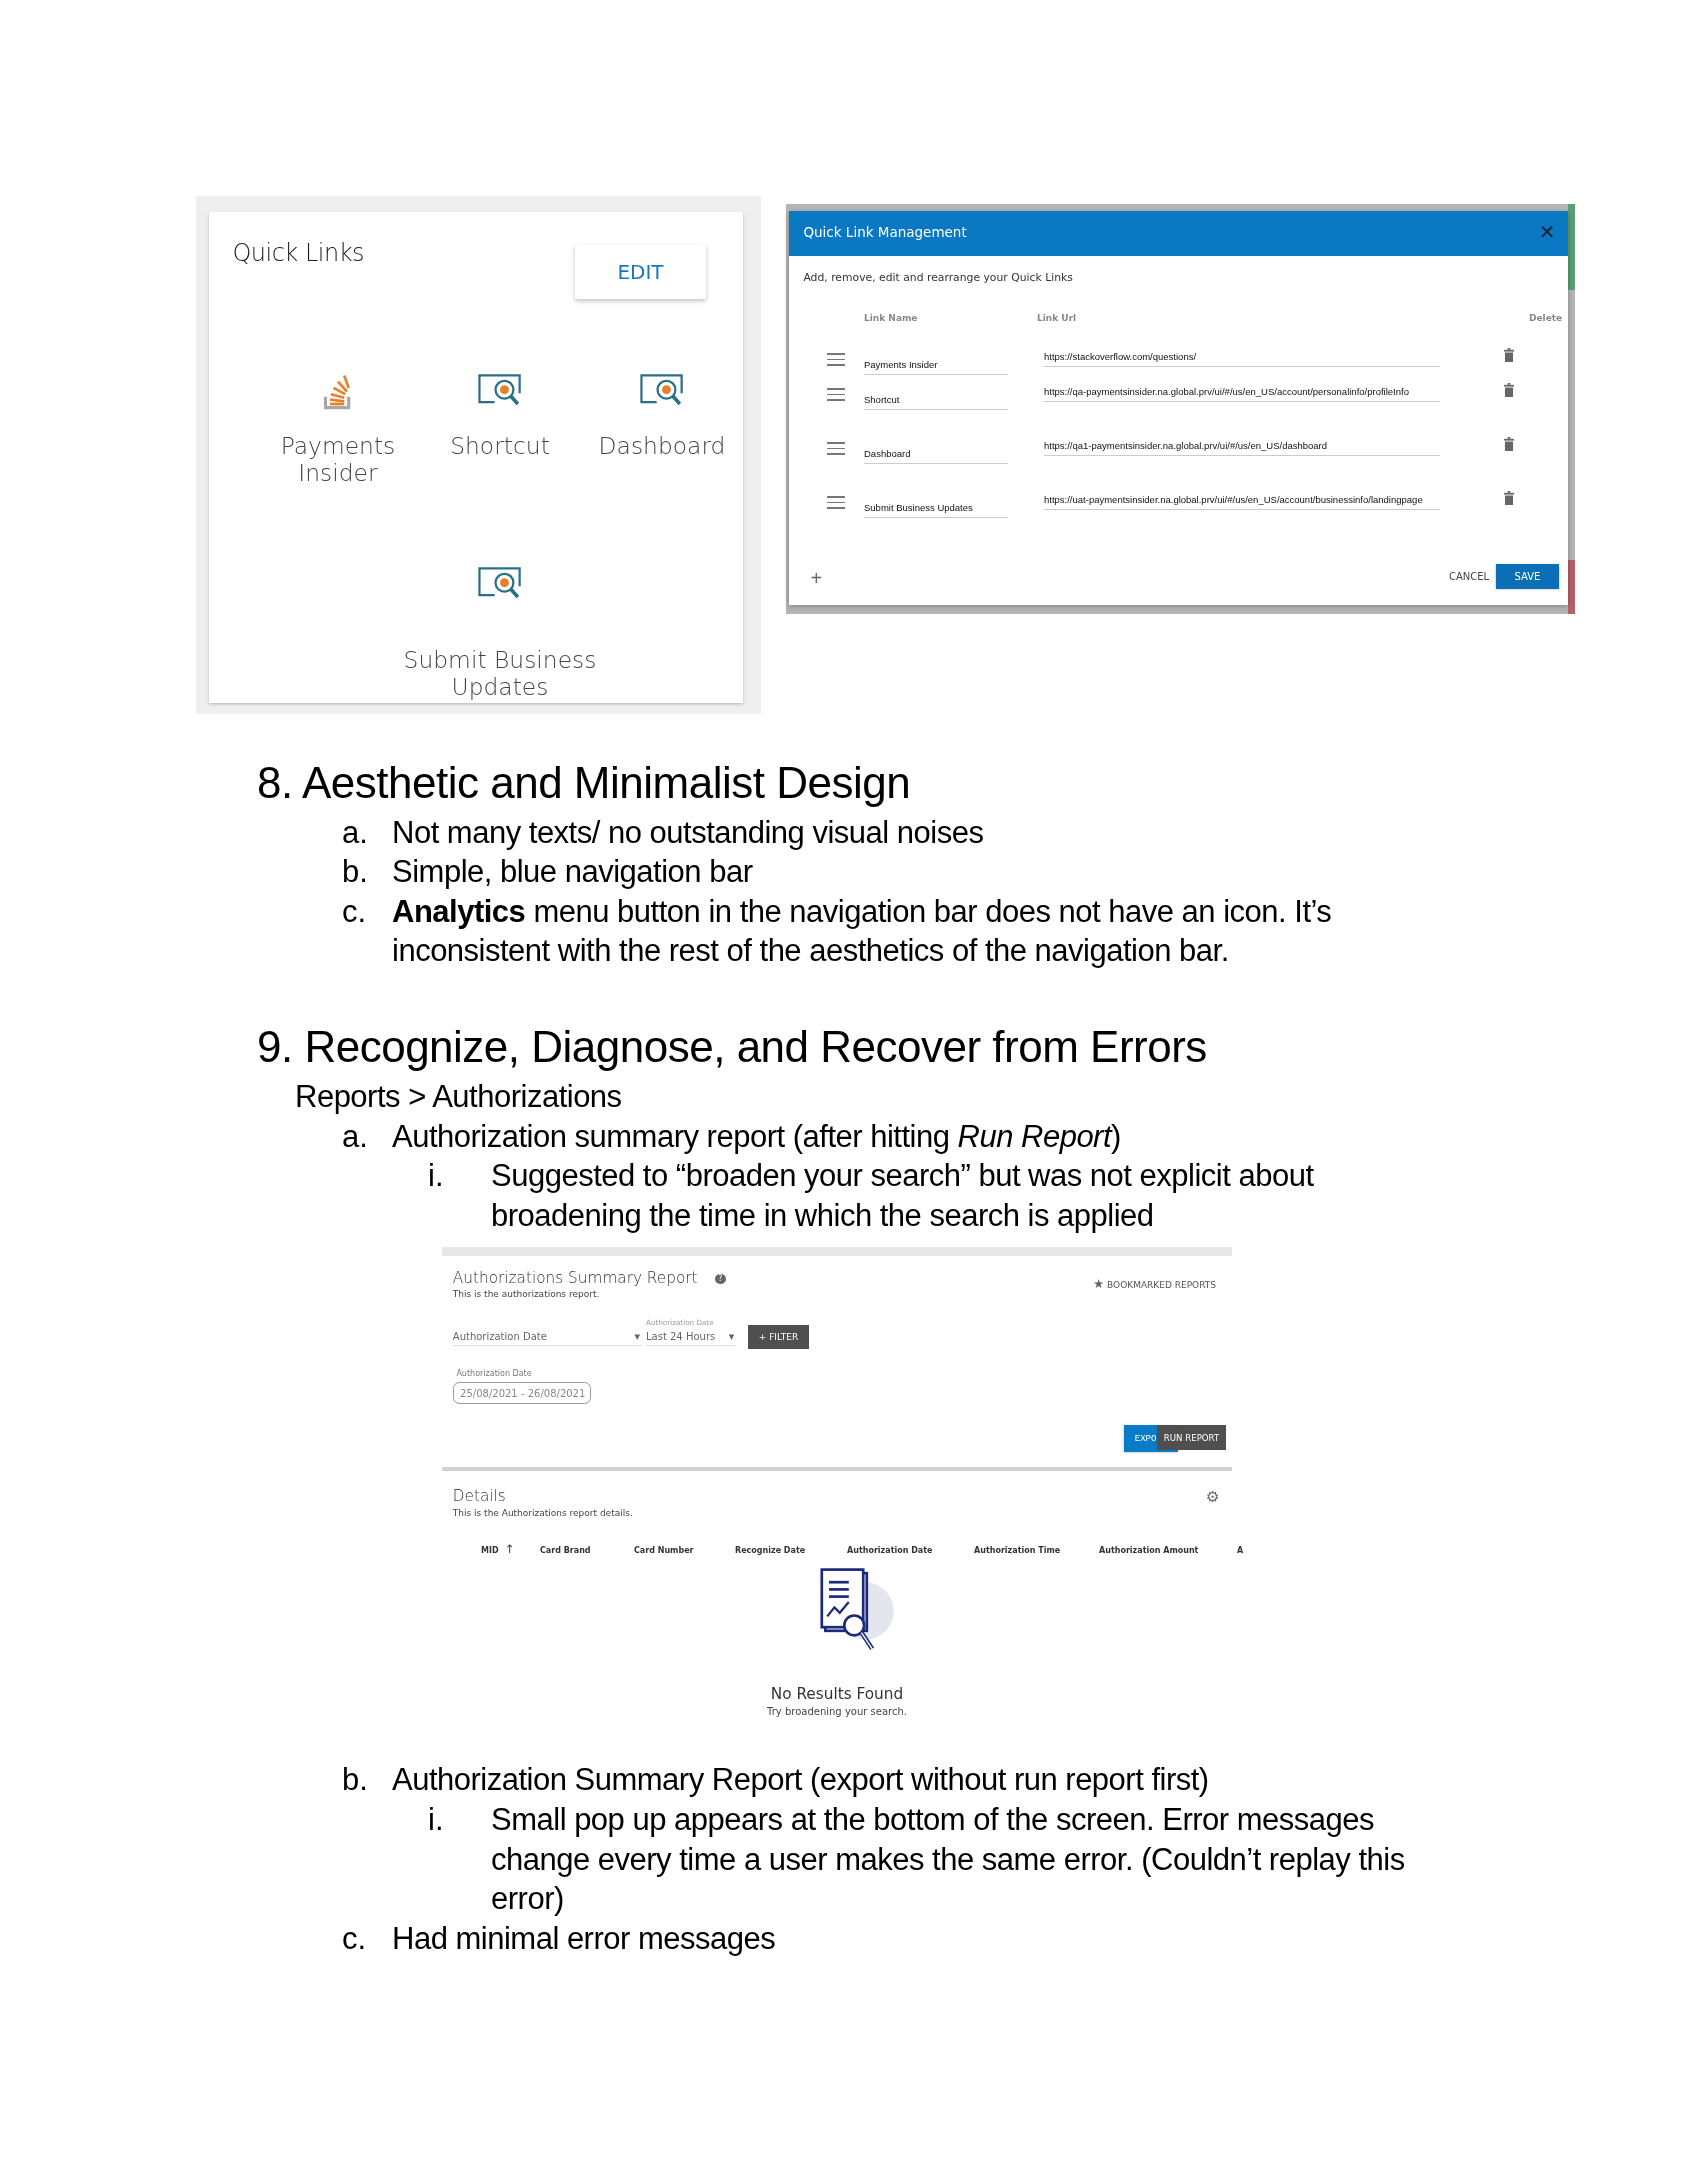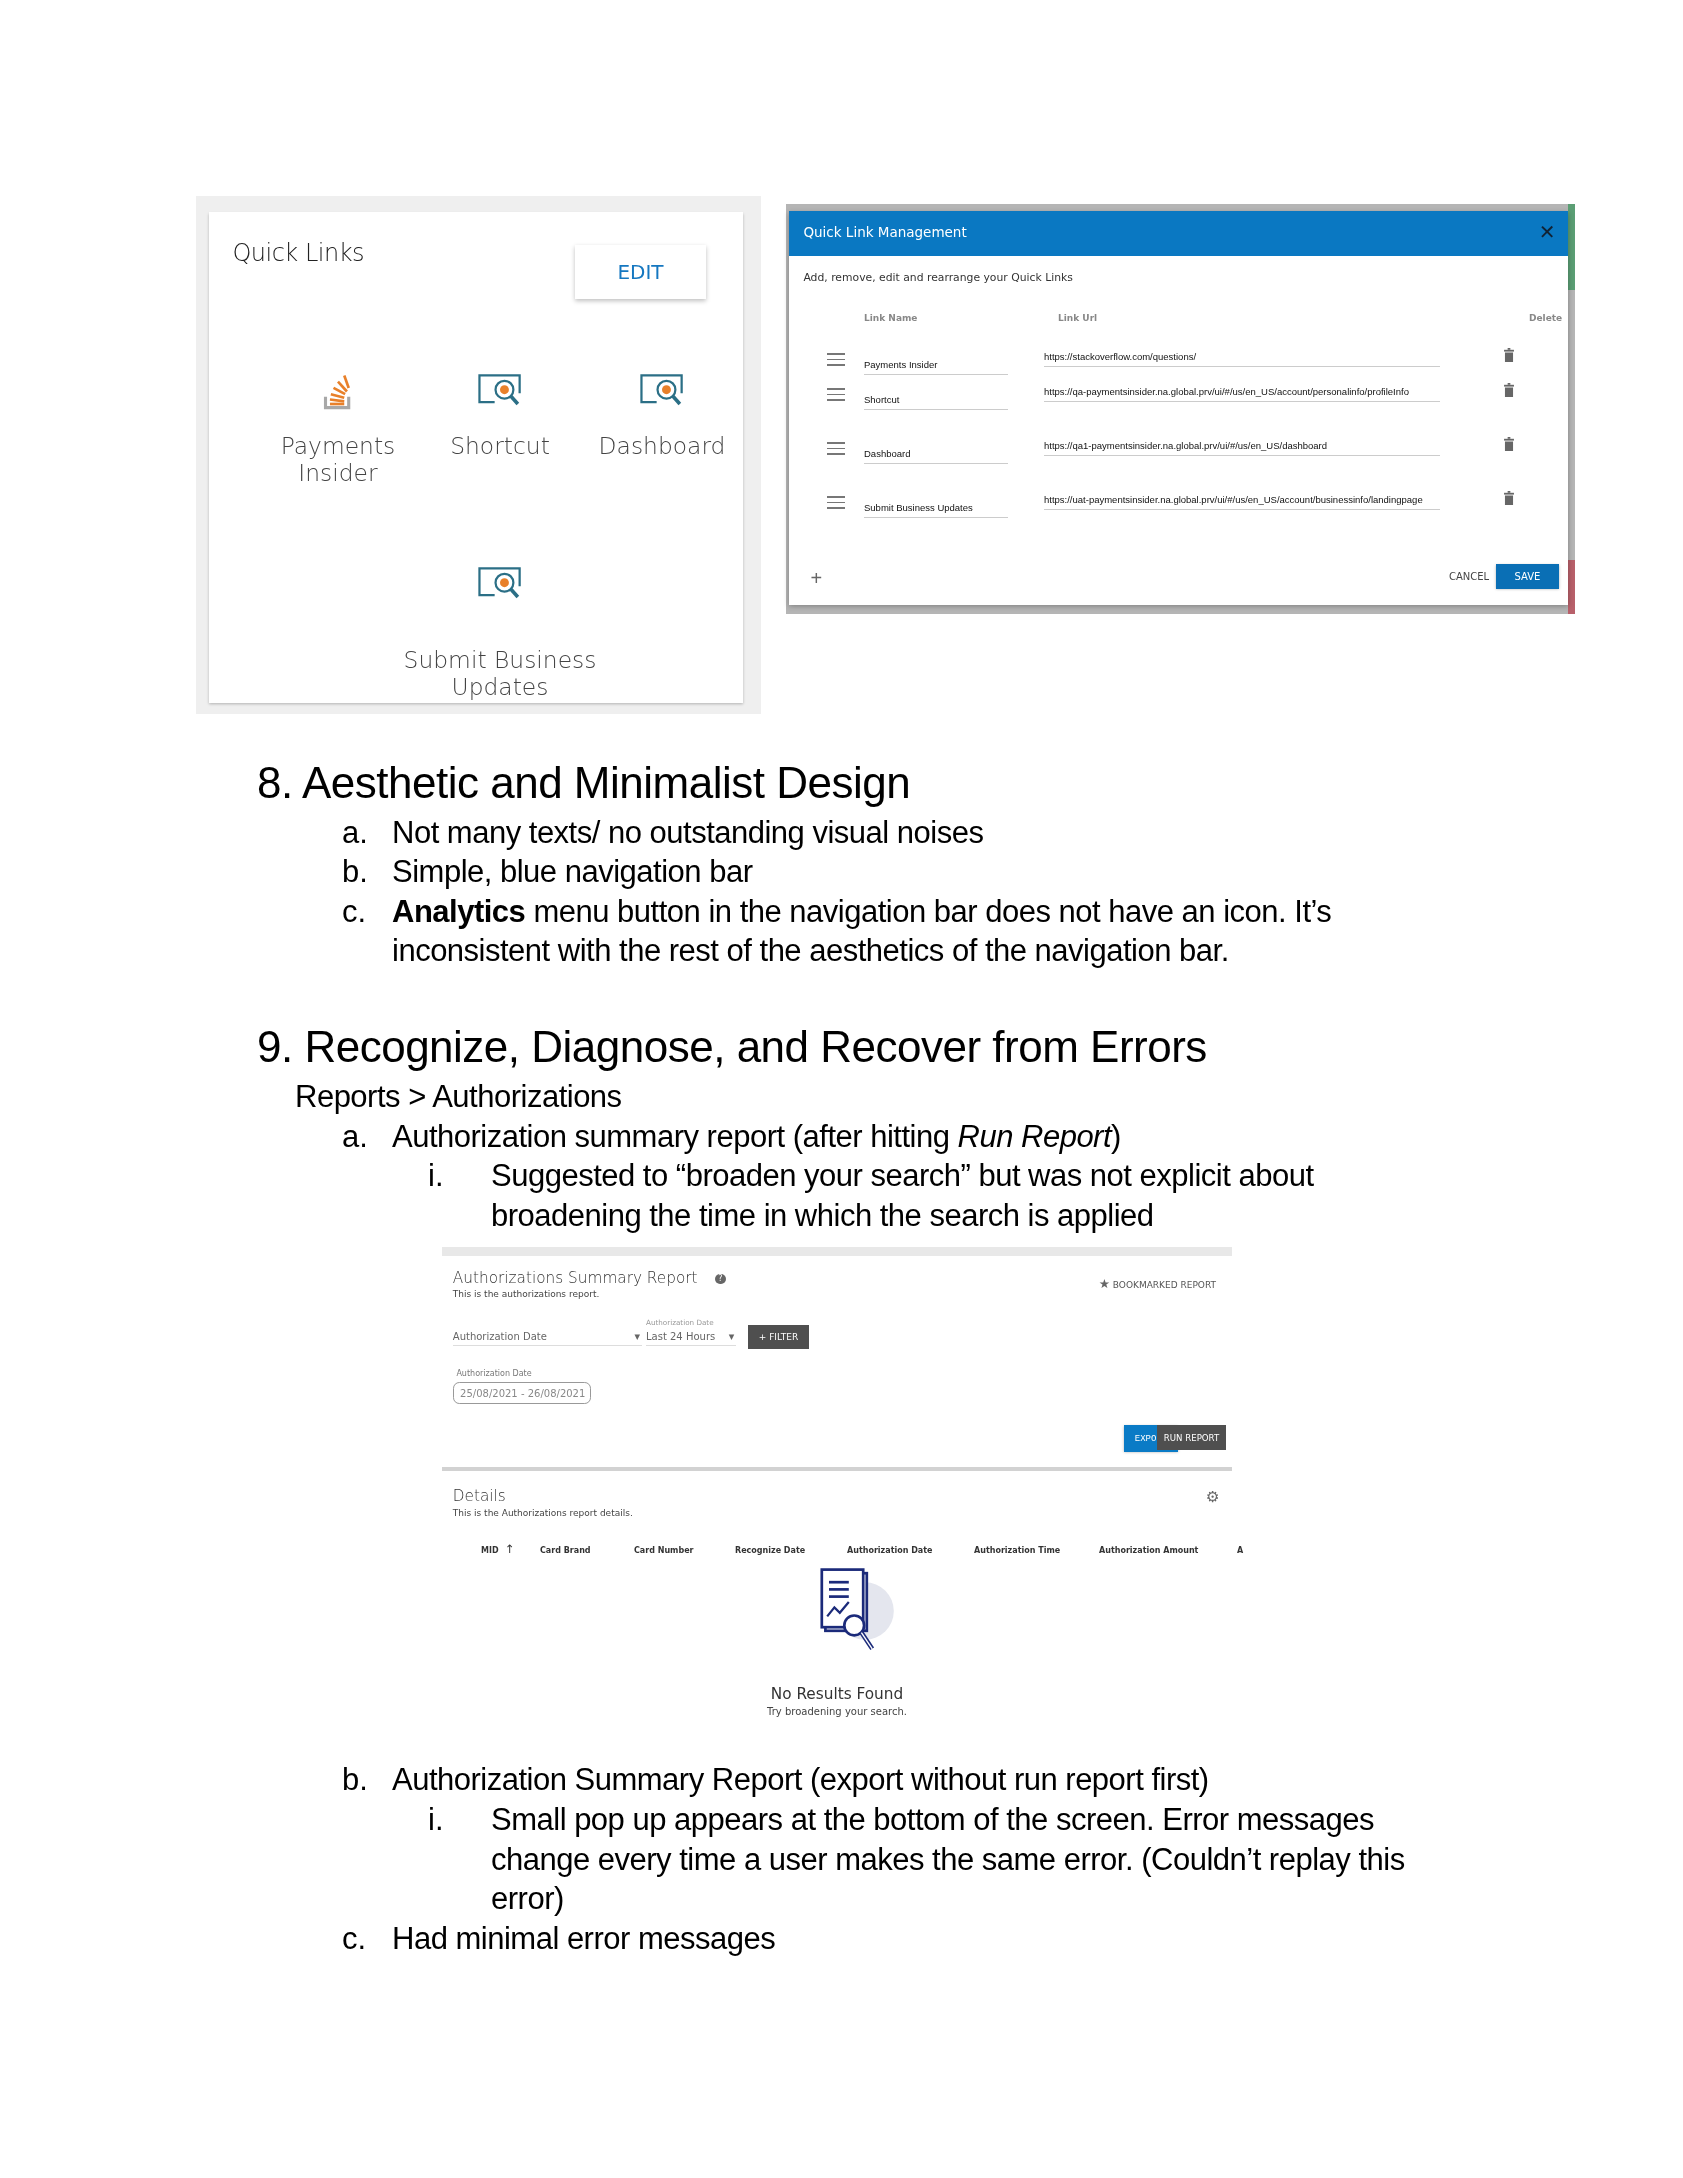--- a/index.html
+++ b/index.html
@@ -137,21 +137,21 @@
   <div class="edge-g"></div>
   <div class="edge-r"></div>
 </div>
 <div id="dlg" class="abs">
   <div id="dlg-head">
     <div id="dlg-title">Quick Link Management</div>
     <div id="dlg-close">✕</div>
   </div>
   <div id="dlg-sub">Add, remove, edit and rearrange your Quick Links</div>
   <div class="colhdr" style="left:75px;">Link Name</div>
-  <div class="colhdr" style="left:269px;text-align:center;">Link Url</div>
+  <div class="colhdr" style="left:248px;text-align:center;">Link Url</div>
   <div class="colhdr" style="left:740px;">Delete</div>
 
   <div class="dlg-row" style="top:135px;">
     <div class="drag">
         <span></span>
         <span></span>
         <span></span>
       </div>
     <div class="dname">Payments Insider</div>
     <div class="durl">https://stackoverflow.com/questions/</div>
@@ -224,21 +224,21 @@
 <div class="p" style="left:392px; top:1119px;"><span>Authorization summary report (after hitting </span><i>Run Report</i><span>)</span></div>
 <div class="mk" style="left:428px; top:1158px;">i.</div>
 <div class="p" style="left:491px; top:1158px;">Suggested to “broaden your search” but was not explicit about</div>
 <div class="p" style="left:491px; top:1198px;">broadening the time in which the search is applied</div>
 
 <div id="rep" class="abs">
   <div id="rep-bar"></div>
   <div id="rep-title">Authorizations Summary Report</div>
   <div id="rep-help">?</div>
   <div id="rep-desc">This is the authorizations report.</div>
-  <div id="rep-bm"><span class="star">★</span><span>BOOKMARKED REPORT</span></div>
+  <div id="rep-bm"><span class="star">★</span><span>BOOKMARKED REPORTS</span></div>
 
   <div class="sel" style="left:10.8px; top:89px; width:189px;">
     <span>Authorization Date</span>
     <span class="caret">▼</span>
   </div>
   <div class="small-lbl" style="left:204px; top:76px;">Authorization Date</div>
   <div class="sel" style="left:204px; top:89px; width:90px;">
     <span>Last 24 Hours</span>
     <span class="caret">▼</span>
   </div>

